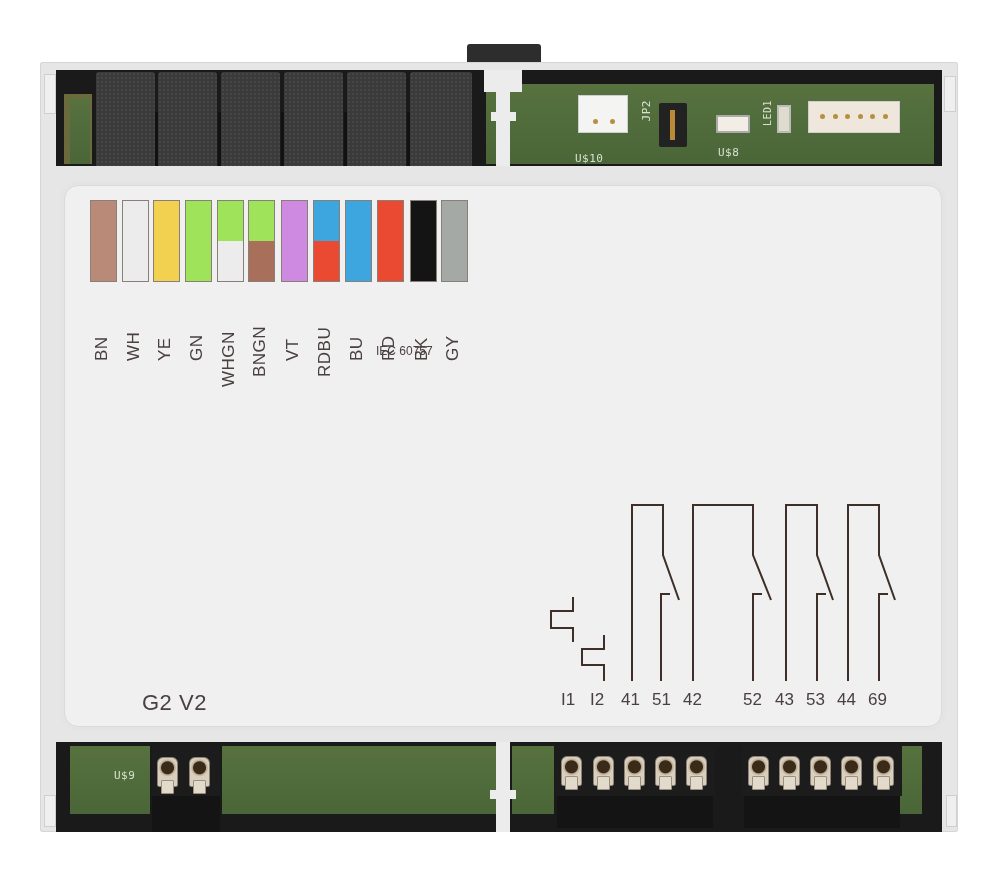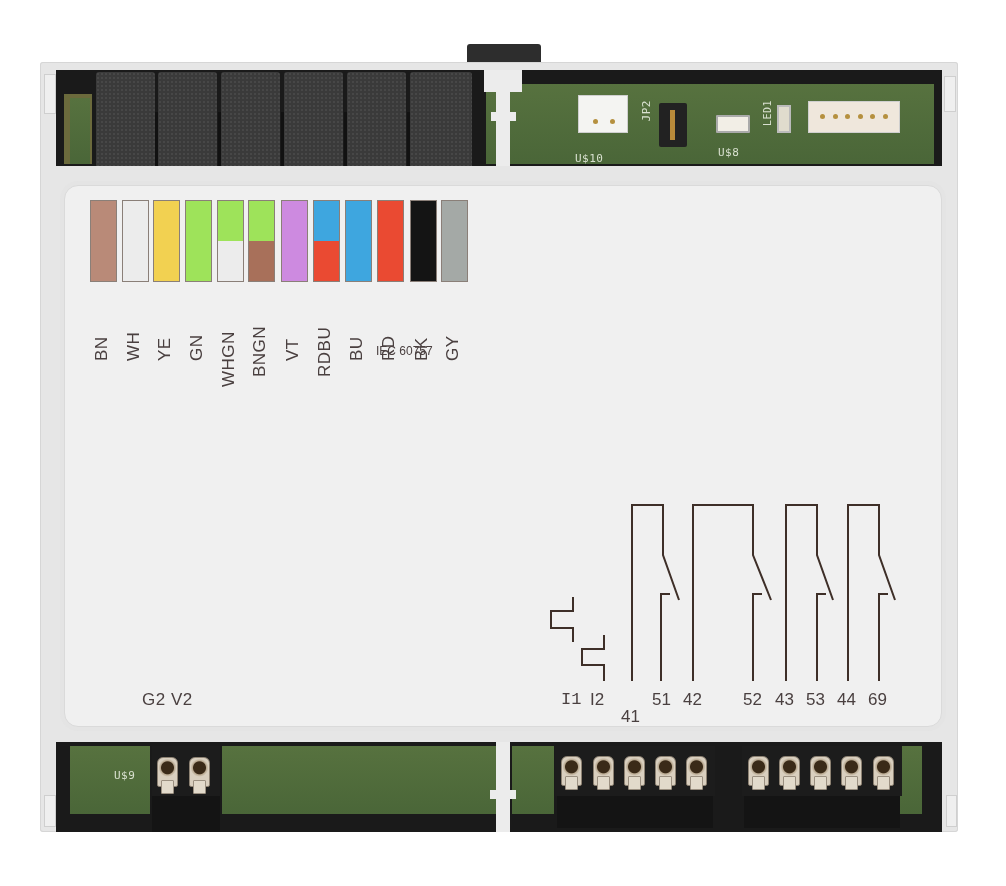--- a/index.html
+++ b/index.html
@@ -22,21 +22,21 @@
   .silk { color:#d8e0cf; font-size:11px; font-family:"DejaVu Sans Mono", monospace; letter-spacing:0.5px; }
   .jumper { background:#222; border-radius:2px; }
   .smd { background:#f2eee6; border:2px solid #aaa; border-radius:1px; }
   .led { background:#e0dccd; border:2px solid #bbb; }
   
   .panel { left:64px; top:185px; width:876px; height:540px; background:#f0f0f0; border-radius:14px; border:1px solid #dadada; box-shadow: 0 0 0 4px #e4e4e4; }
   .swatch { top:200px; width:27px; height:82px; border:1px solid #8a7f78; box-sizing:border-box; }
   .swatch-label { top:291px; width:27px; height:70px; }
   .swatch-label span { position:absolute; left:0; top:0; transform-origin:0 0; transform:translate(2px,70px) rotate(-90deg); font-size:17px; color:#4a4040; white-space:nowrap; letter-spacing:0.5px; }
   .std { left:376px; top:344px; font-size:12px; color:#4a4040; }
-  .model { left:142px; top:690px; font-size:17px; color:#4a4040; letter-spacing:0.5px; }
+  .model { left:142px; top:690px; font-size:22px; color:#4a4040; letter-spacing:0.5px; }
   .term-label { top:690px; font-size:17px; color:#4a4040; }
   svg.diag { position:absolute; left:0; top:0; }
   
   .tblock { background:#1c1c1c; }
   .tblock-lower { background:#141414; }
   .screw { width:21px; height:30px; border-radius:6px 6px 2px 2px; background: radial-gradient(circle at 50% 35%, #3a2a18 0 6px, #b8a890 7px, #d9cfbf 9px); border:1px solid #8d8273; box-sizing:border-box; }
   .screw-tab { width:13px; height:14px; background:#e2dacb; border:1px solid #9a8f80; border-radius:1px; box-sizing:border-box; }
 </style>
 </head>
 <body>
@@ -153,23 +153,23 @@
     <polyline points="661,681 661,594 670,594"></polyline>
     <polyline points="693,681 693,505 753,505 753,555 771,600"></polyline>
     <polyline points="753,681 753,594 762,594"></polyline>
     <polyline points="786,681 786,505 817,505 817,555 833,600"></polyline>
     <polyline points="817,681 817,594 826,594"></polyline>
     <polyline points="848,681 848,505 879,505 879,555 895,600"></polyline>
     <polyline points="879,681 879,594 888,594"></polyline>
   </g>
 </svg>
 
-<div class="abs term-label" style="left:561px;font-family:Liberation Mono, monospace;">I1</div>
+<div class="abs term-label" style="left:561px;">I1</div>
 <div class="abs term-label" style="left:590px;">I2</div>
-<div class="abs term-label" style="left:621px;margin-top:17px;">41</div>
+<div class="abs term-label" style="left:621px;">41</div>
 <div class="abs term-label" style="left:652px;">51</div>
 <div class="abs term-label" style="left:683px;">42</div>
 <div class="abs term-label" style="left:743px;">52</div>
 <div class="abs term-label" style="left:775px;">43</div>
 <div class="abs term-label" style="left:806px;">53</div>
 <div class="abs term-label" style="left:837px;">44</div>
 <div class="abs term-label" style="left:868px;">69</div>
 
 <div class="abs model">G2 V2</div>
 

